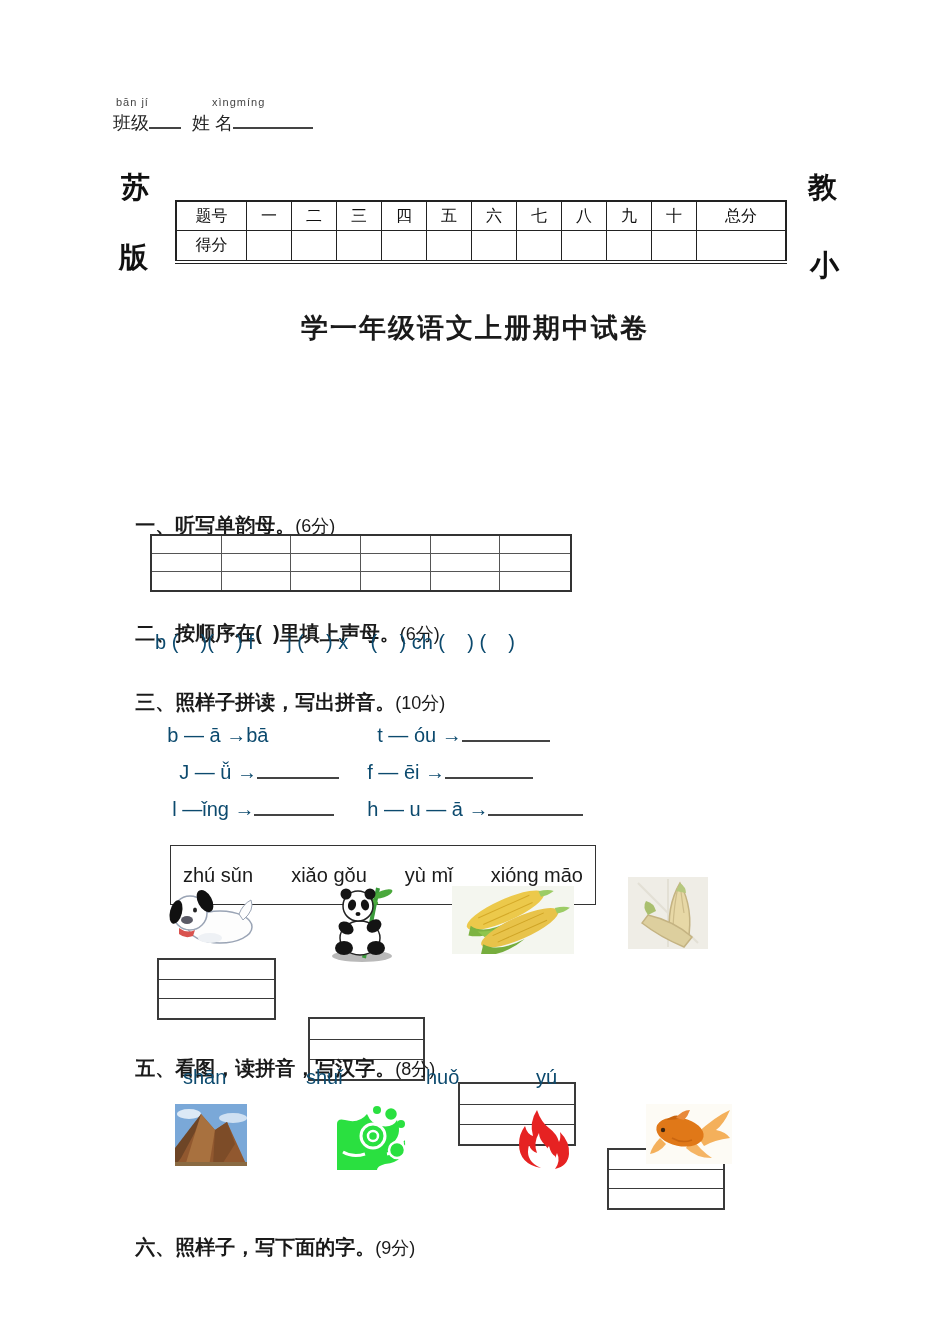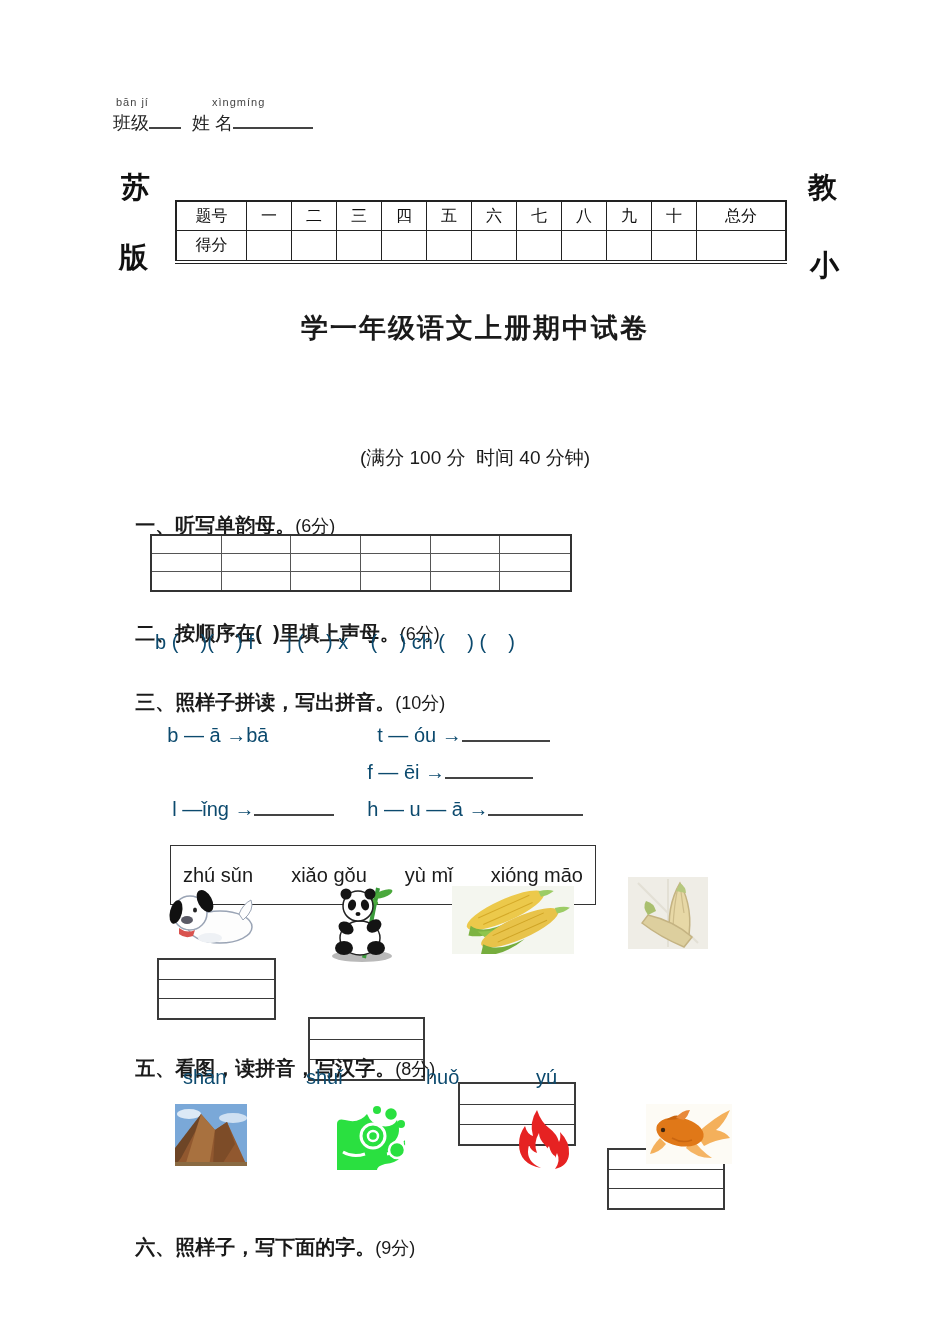--- a/index.html
+++ b/index.html
@@ -75,21 +75,20 @@
         <div></div>
       <div></div>
         <div></div>
       <div></div>
         <div></div>
       <div></div>
     </div>
   </div>
 
   <div class="abs doc-title" style="left:0;top:310px;">学一年级语文上册期中试卷</div>
-  <div class="abs subtitle" style="left:0;top:445px;">(满分 100 分  时间 40 分钟)</div>
 
   <div class="abs sec-head" style="left:113px;top:489px;">
     <span>一、听写单韵母。</span><span class="score">(6分)</span>
   </div>
   <div class="abs grid6" style="left:150px;top:534px;width:418px;height:54px;">
     <div></div>
       <div></div>
       <div></div>
       <div></div>
       <div></div>
@@ -114,20 +113,23 @@
   <div class="abs latin" style="left:155px;top:631px;">b (    )(    ) f      j (    ) x    (    ) ch (    ) (    )</div>
 
   <div class="abs sec-head" style="left:113px;top:666px;">
     <span>三、照样子拼读，写出拼音。</span><span class="score">(10分)</span>
   </div>
   <div class="abs latin" style="left:145px;top:701px;">
     <span>b — ā →bā</span>
   </div>
   <div class="abs latin" style="left:355px;top:701px;">
     <span>t — óu →</span><span class="blank" style="width:88px;"></span>
+  </div>
+  <div class="abs latin" style="left:157px;top:738px;">
+    <span>J — ǚ →</span><span class="blank" style="width:82px;"></span>
   </div>
   <div class="abs latin" style="left:345px;top:738px;">
     <span>f — ēi →</span><span class="blank" style="width:88px;"></span>
   </div>
   <div class="abs latin" style="left:150px;top:775px;">
     <span>l —ǐng →</span><span class="blank" style="width:80px;"></span>
   </div>
   <div class="abs latin" style="left:345px;top:775px;">
     <span>h — u — ā →</span><span class="blank" style="width:95px;"></span>
   </div>

